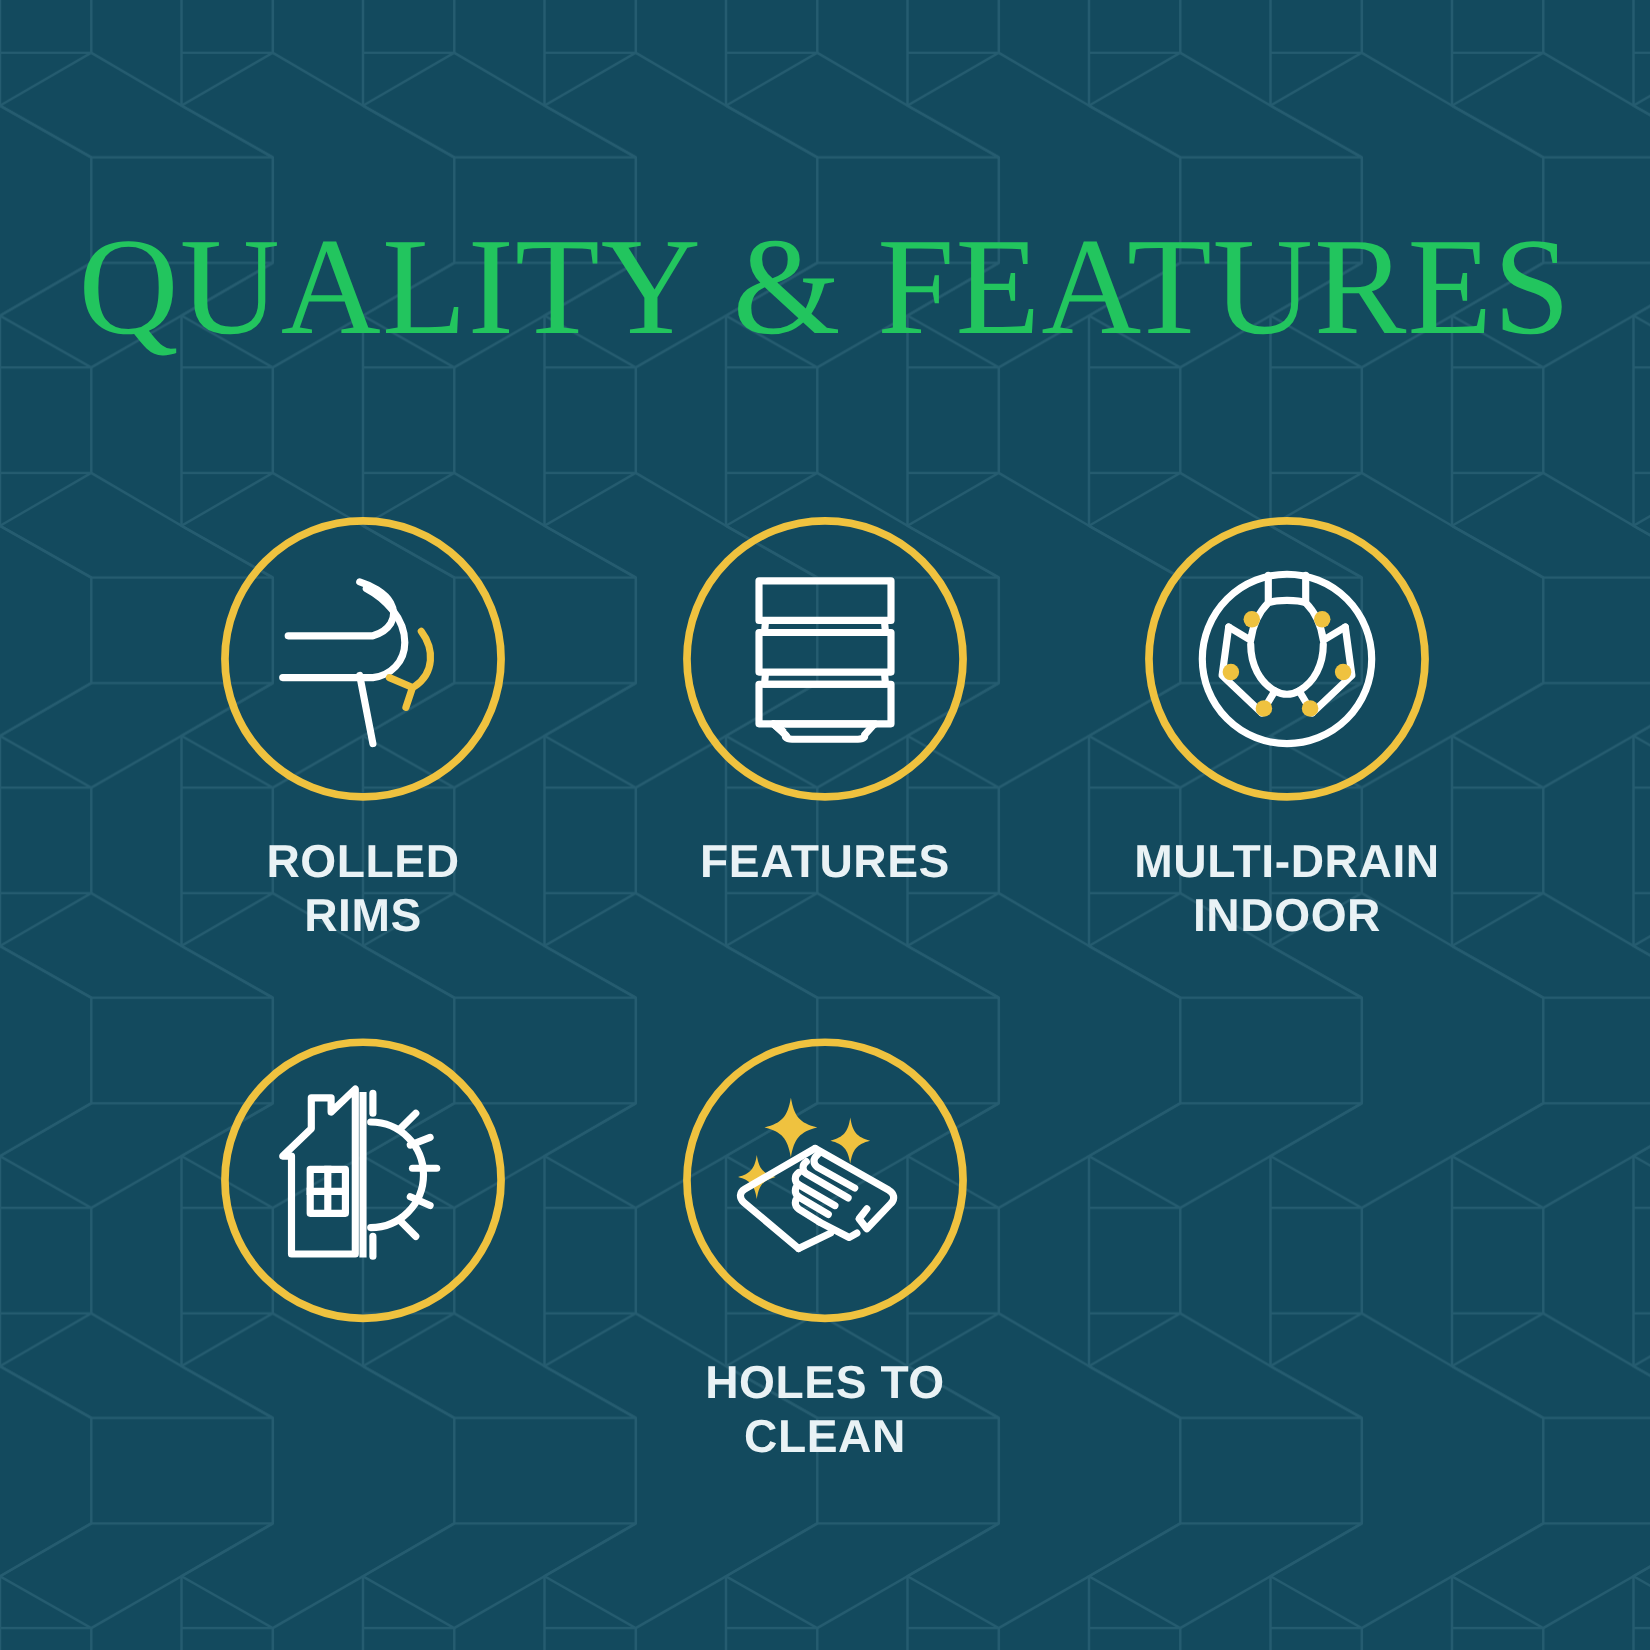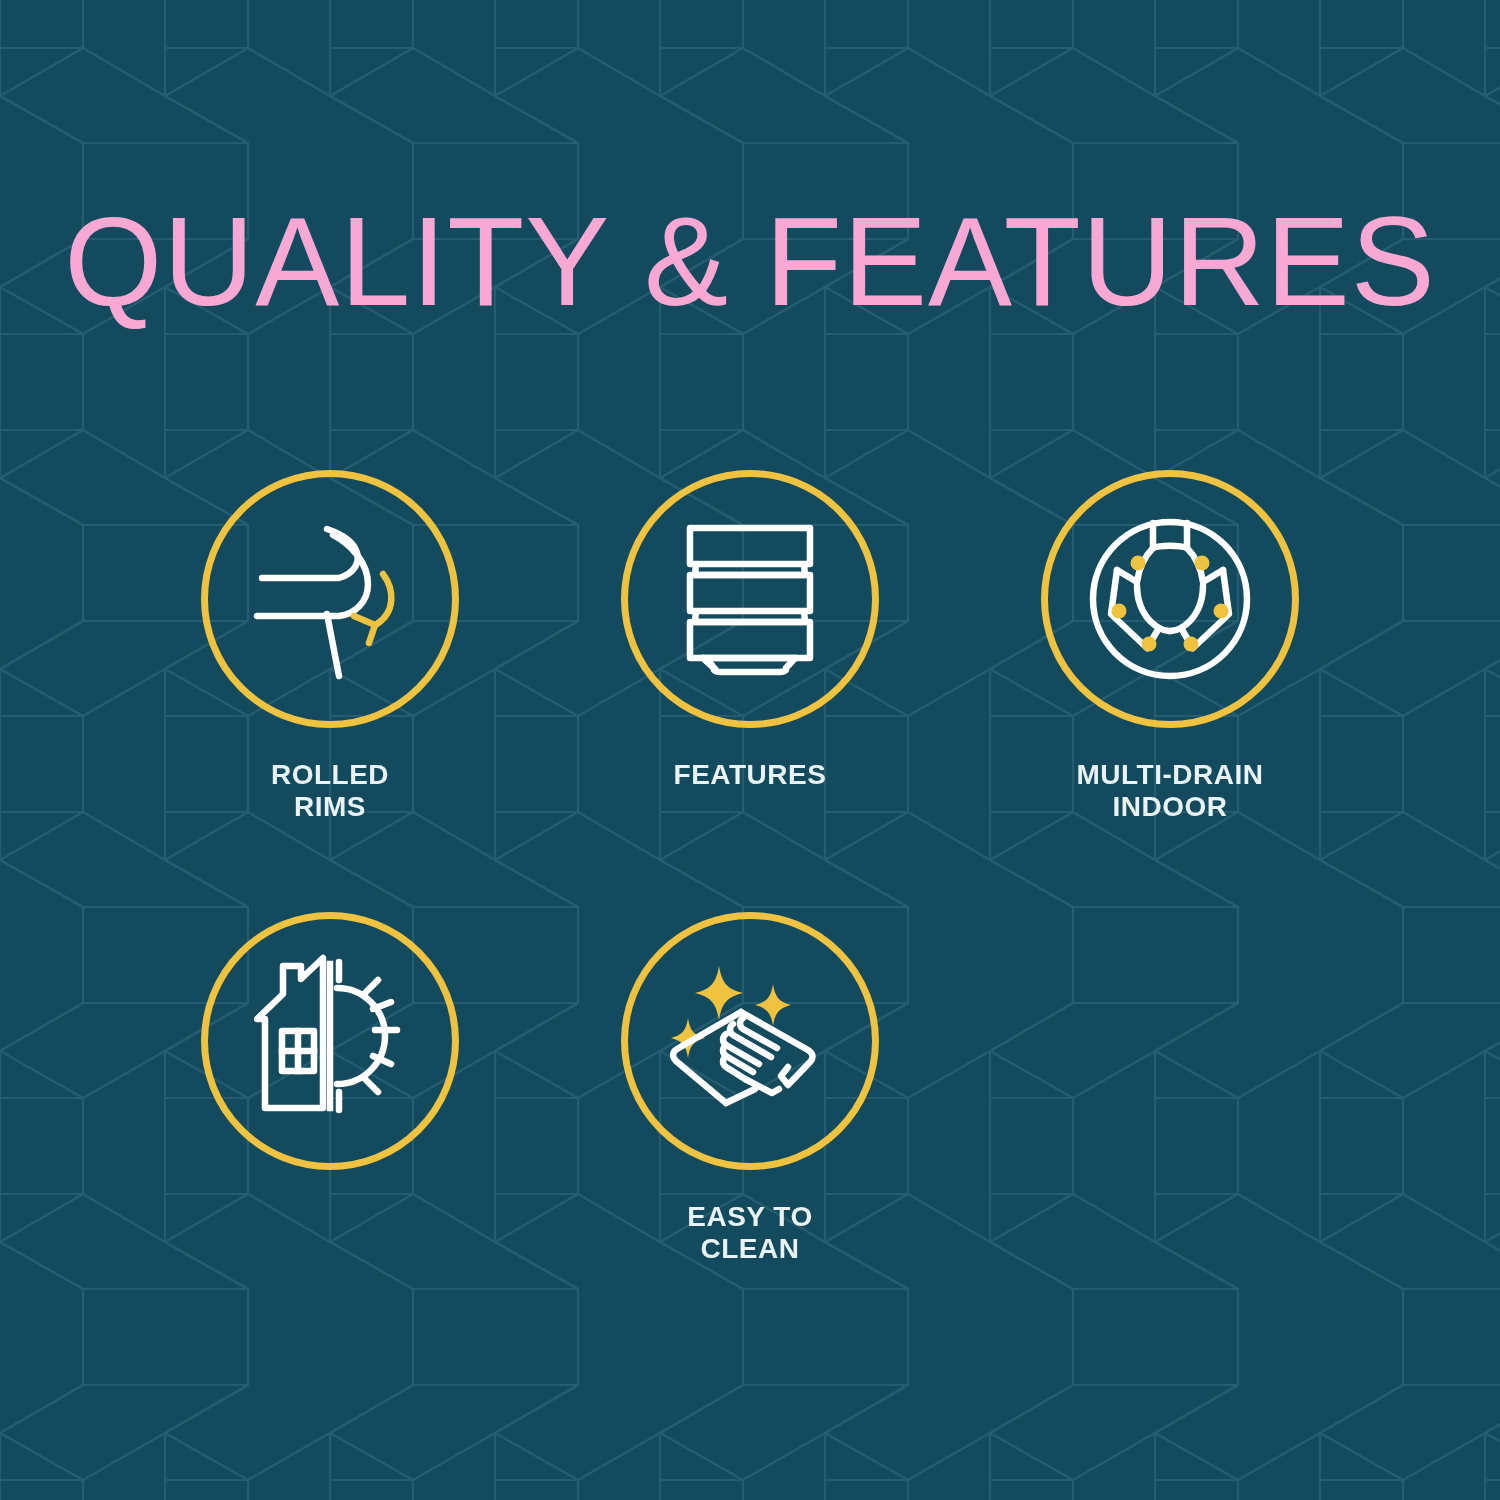--- a/index.html
+++ b/index.html
@@ -20,26 +20,26 @@
 
   
   #title-wrap{
     position:absolute;
     top:196px;left:0;right:0;
     text-align:center;
     z-index:3;
   }
   #page-title{
     display:inline-block;
-    font-family:Liberation Sans, sans-serif;
+    font-family:Liberation Serif, serif;
     font-weight:300;
     font-size:126px;
     letter-spacing:1px;
     line-height:1.05;
-    color:#f9a8d4;
+    color:#22c55e;
     white-space:nowrap;
     transform:scaleX(1.0);
   }
 
   
   #features{
     position:absolute;
     top:470px;left:120px;
     width:1260px;
     display:grid;
@@ -61,21 +61,21 @@
     box-sizing:border-box;
     display:flex;align-items:center;justify-content:center;
     position:relative;
   }
   .ring svg{display:block;}
   .feature-label{
     margin-top:31px;
     text-align:center;
     color:#E9F2F5;
     font-weight:bold;
-    font-size:28px;
+    font-size:42px;
     line-height:1.16;
     letter-spacing:0.5px;
     white-space:pre-line;
   }
 </style>
 </head>
 <body>
 
 <svg id="bg-pattern" viewBox="0 0 1500 1500" xmlns="http://www.w3.org/2000/svg">
   <defs>
@@ -234,17 +234,17 @@
         <g fill="none" stroke="#FFFFFF" stroke-width="6.5" stroke-linejoin="round" stroke-linecap="round">
           <path d="M71,88 C67,91 67,96 71,99 L104,118"></path>
           <path d="M78,78 C74,81 74,86 78,89 L116,111"></path>
           <path d="M88,72 C84,75 84,80 88,83 L122,102"></path>
           <path d="M71,99 C67,102 67,107 71,110 L98,126"></path>
           <path d="M71,110 C67,113 67,118 71,121 L90,133"></path>
           <path d="M90,133 L117,147 L124,143"></path>
         </g>
       </svg>
     </div>
-    <div class="feature-label">EASY TO
+    <div class="feature-label">HOLES TO
 CLEAN</div>
   </div>
 
 </div>
 
 </body></html>

